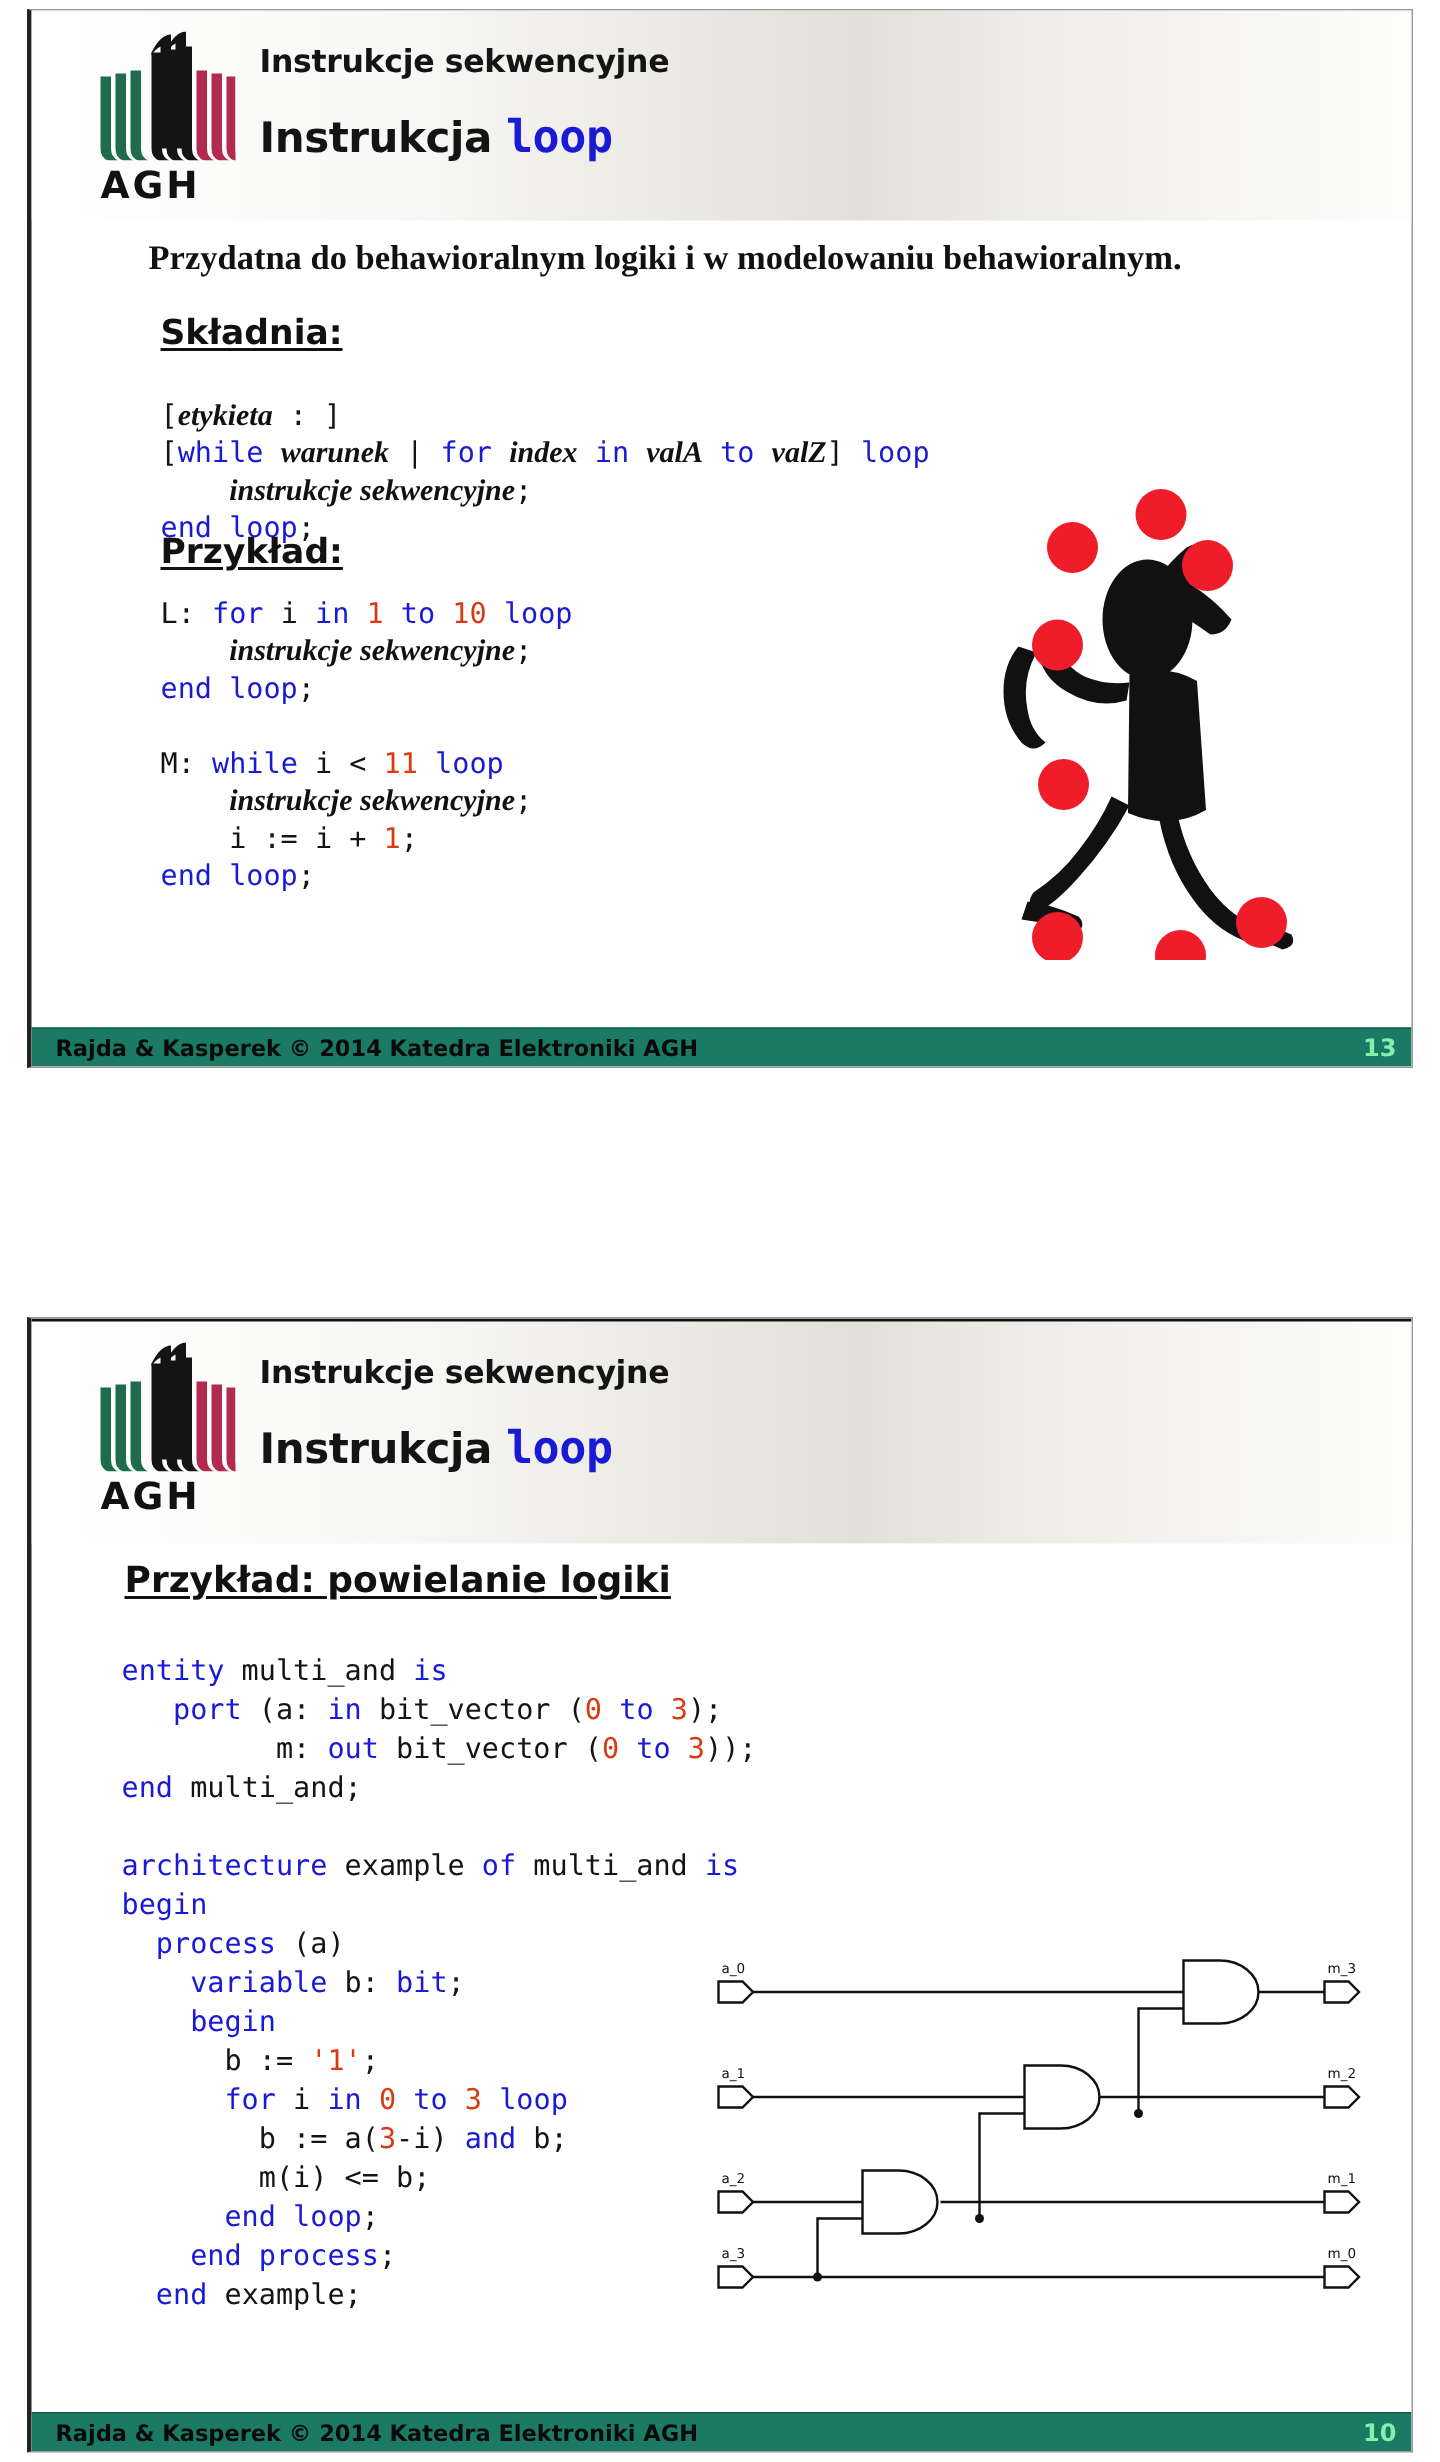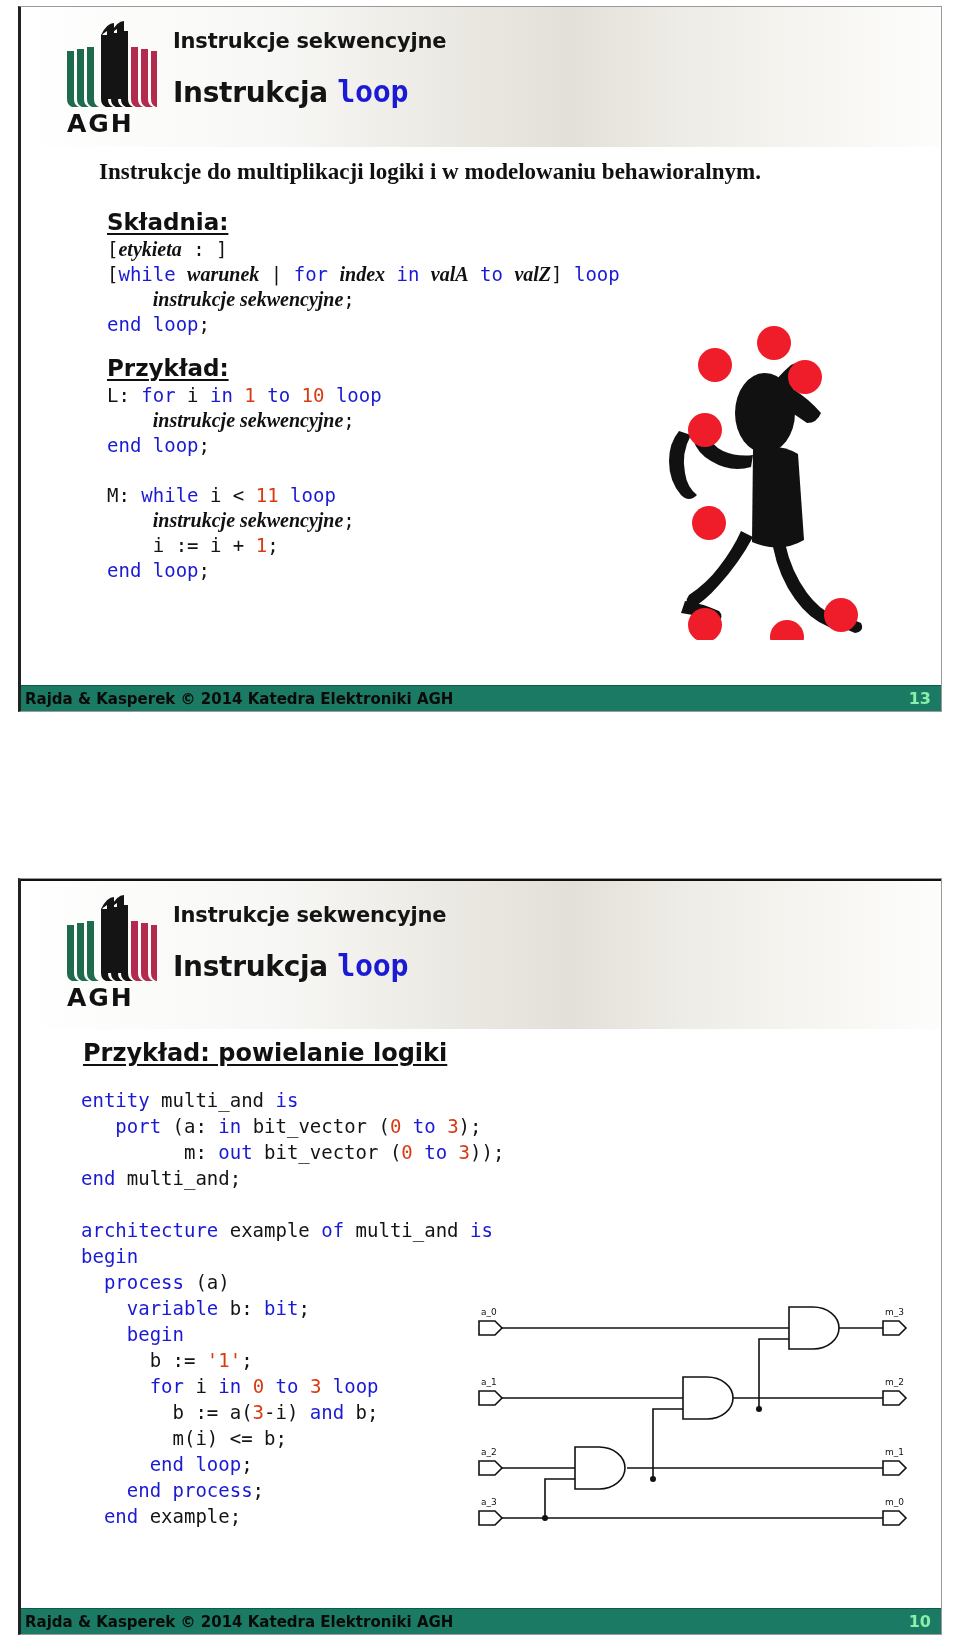--- a/index.html
+++ b/index.html
@@ -100,45 +100,46 @@
     text-underline-offset: 3px;
     display: inline-block;
   }
 
   .code {
     font-family: "DejaVu Sans Mono", monospace;
     font-size: 19px;
     line-height: 25px;
     color: #141414;
     white-space: pre;
+    margin-top: 14px;
   }
   .code .kw  { color: #1a1ad4; }
   .code .num { color: #d93a12; }
   .code .it  { font-family: "Liberation Serif", serif; font-style: italic; font-weight: bold; color:#111; font-size: 20px; }
 
   
   #syntax-block { position: absolute; left: 86px; top: 62px; }
-  #syntax-block .section-head { margin-bottom: 2px; text-align: right; }
+  #syntax-block .section-head { margin-bottom: 16px; text-align: right; }
   #examples-block { position: absolute; left: 86px; top: 208px; }
   #examples-block .section-head { margin-bottom: 2px; }
 
   
   .juggler { position: absolute; right: 18px; top: 148px; width: 290px; height: 345px; }
 
   
   .slide-footer {
     position: absolute;
     left: 0; right: 0; bottom: 0;
     height: 26px;
     background: #1b7a63;
     border-top: 1px solid #0f5a48;
     display: flex;
     align-items: center;
     justify-content: space-between;
-    padding: 0 10px 0 4px;
+    padding: 0 10px 0 16px;
   }
   .footer-text {
     font-family: "DejaVu Sans", sans-serif;
     font-weight: bold;
     font-size: 15px;
     color: #0a0a0a;
   }
   .footer-page {
     font-family: "DejaVu Sans", sans-serif;
     font-weight: bold;
@@ -184,21 +185,21 @@
       <div class="logo-text">AGH</div>
     </div>
 
     <div class="header-titles">
       <div class="title-sub">Instrukcje sekwencyjne</div>
       <div class="title-main"><span>Instrukcja</span> <span class="kw">loop</span></div>
     </div>
   </div>
 
   <div class="slide-body" style="height:540px;">
-    <div class="lead">Instrukcje do multiplikacji logiki i w modelowaniu behawioralnym.</div>
+    <div class="lead">Przydatna do behawioralnym logiki i w modelowaniu behawioralnym.</div>
 
     <div id="syntax-block">
       <div class="section-head">Składnia:</div>
       <div class="code"><div><span>[</span><span class="it">etykieta</span><span> : ]</span></div><div><span>[</span><span class="kw">while</span><span> </span><span class="it">warunek</span><span> | </span><span class="kw">for</span><span> </span><span class="it">index</span><span> </span><span class="kw">in</span><span> </span><span class="it">valA</span><span> </span><span class="kw">to</span><span> </span><span class="it">valZ</span><span>] </span><span class="kw">loop</span></div><div><span>    </span><span class="it">instrukcje sekwencyjne</span><span>;</span></div><div><span class="kw">end loop</span><span>;</span></div></div>
     </div>
 
     <div id="examples-block">
       <div class="section-head">Przykład:</div>
       <div class="code"><div><span>L: </span><span class="kw">for</span><span> i </span><span class="kw">in</span><span> </span><span class="num">1</span><span> </span><span class="kw">to</span><span> </span><span class="num">10</span><span> </span><span class="kw">loop</span></div><div><span>    </span><span class="it">instrukcje sekwencyjne</span><span>;</span></div><div><span class="kw">end loop</span><span>;</span></div><div><span> </span></div><div><span>M: </span><span class="kw">while</span><span> i &lt; </span><span class="num">11</span><span> </span><span class="kw">loop</span></div><div><span>    </span><span class="it">instrukcje sekwencyjne</span><span>;</span></div><div><span>    i := i + </span><span class="num">1</span><span>;</span></div><div><span class="kw">end loop</span><span>;</span></div></div>
     </div>

